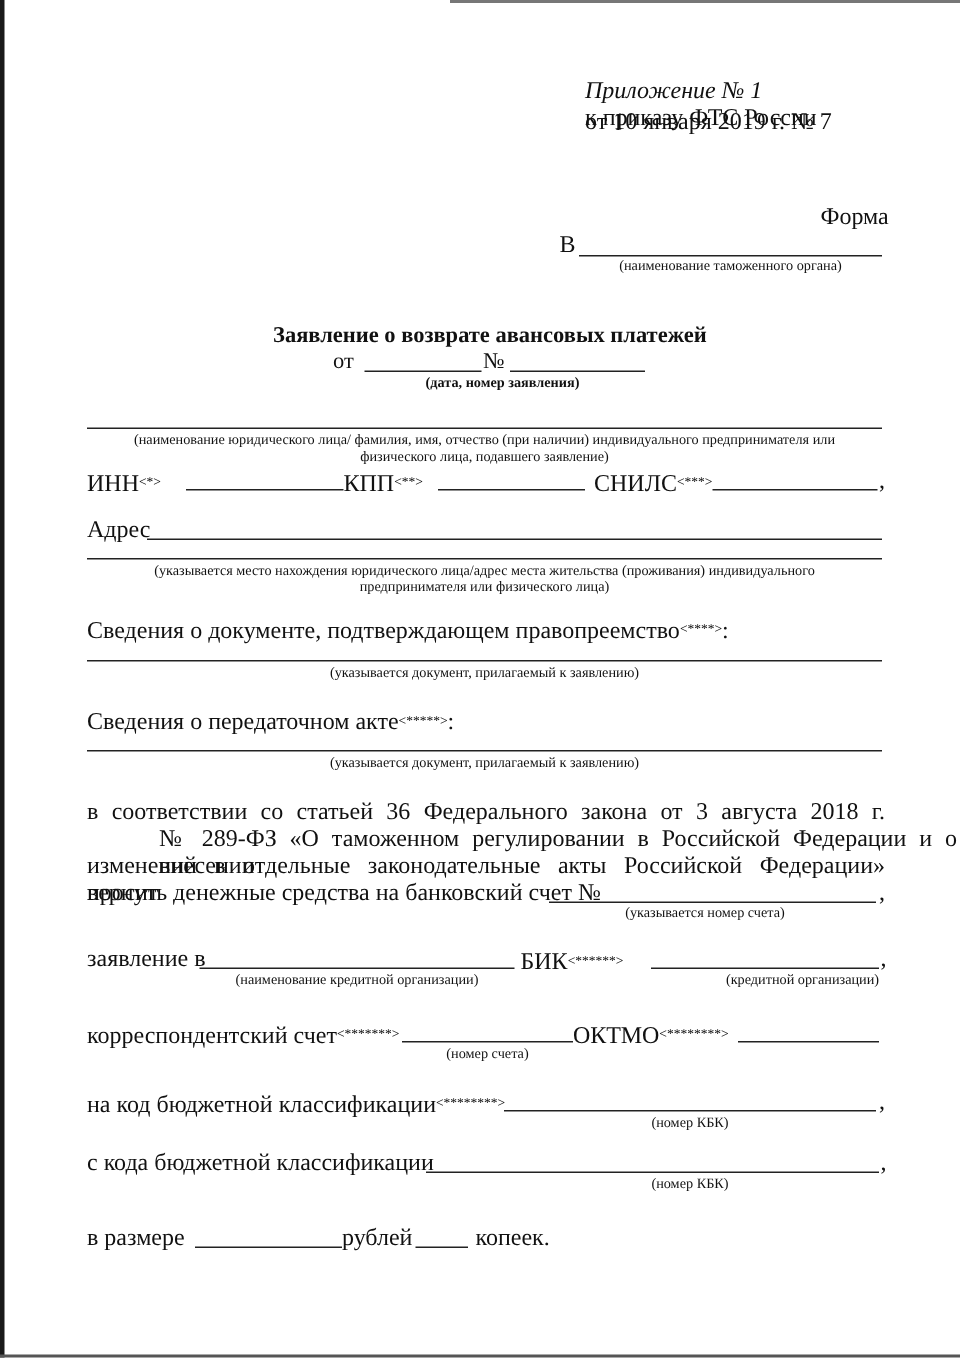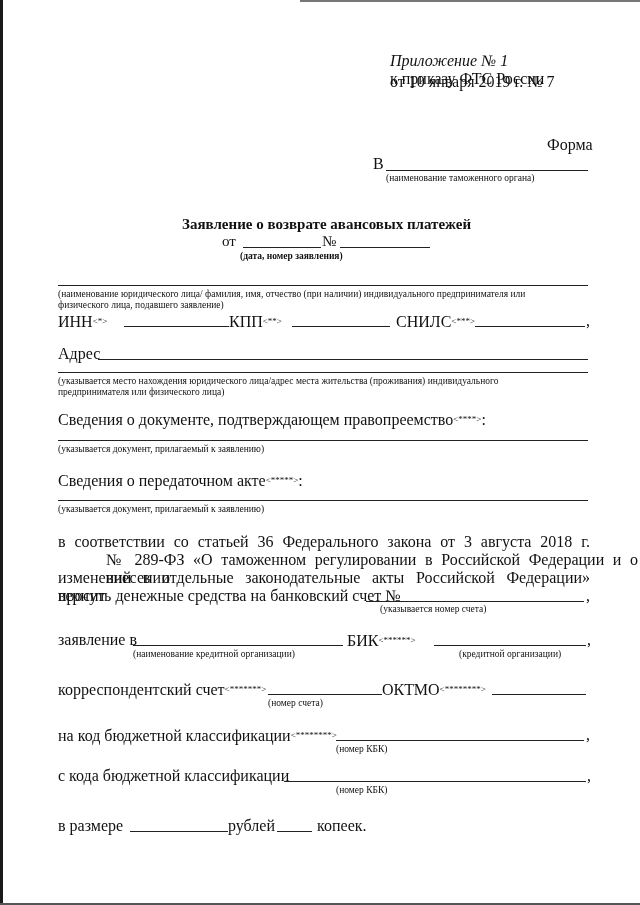--- a/index.html
+++ b/index.html
@@ -4,21 +4,21 @@
 <style>
   html, body { margin: 0; padding: 0; background: #fff; }
   body { width: 640px; height: 905px; position: relative; overflow: hidden;
          font-family: "Liberation Serif", "DejaVu Serif", serif; color: #111; }
   .edge-left { position: absolute; left: 0; top: 0; width: 3px; height: 905px; background: #1a1a1a; }
   .edge-top { position: absolute; left: 300px; top: 0; width: 340px; height: 2px; background: #777; }
   .edge-bottom { position: absolute; left: 0; bottom: 0; width: 640px; height: 2px; background: #555; }
   .abs { position: absolute; white-space: nowrap; }
   .t16 { font-size: 16px; line-height: 18px; }
   .t15 { font-size: 15px; line-height: 17px; }
-  .cap { font-size: 9.5px; line-height: 11px; }
+  .cap { font-size: 9.5px; line-height: 11px; text-align: center; }
   .sup { font-size: 9px; vertical-align: 3px; }
   .line { position: absolute; border-bottom: 1px solid #222; height: 0; }
   .bold { font-weight: bold; }
   .just { white-space: normal; text-align: justify; text-align-last: justify; }
 </style>
 </head>
 <body>
 
 <div class="edge-left"></div>
 <div class="edge-top"></div>

